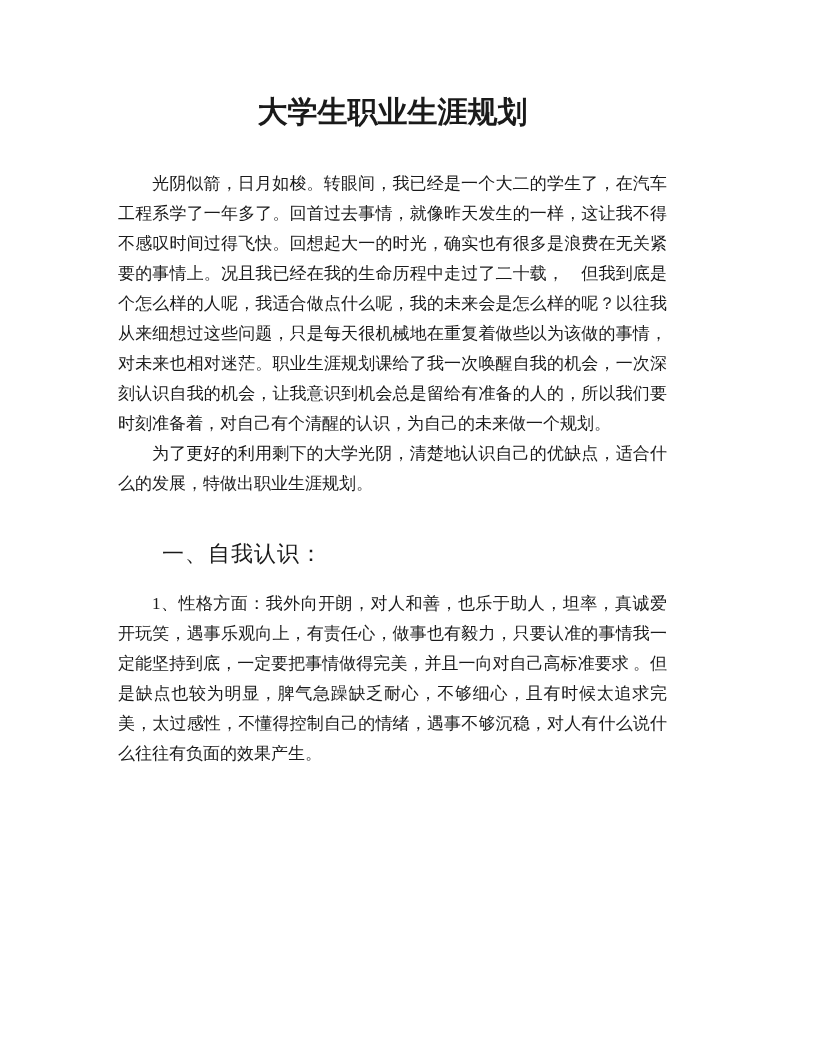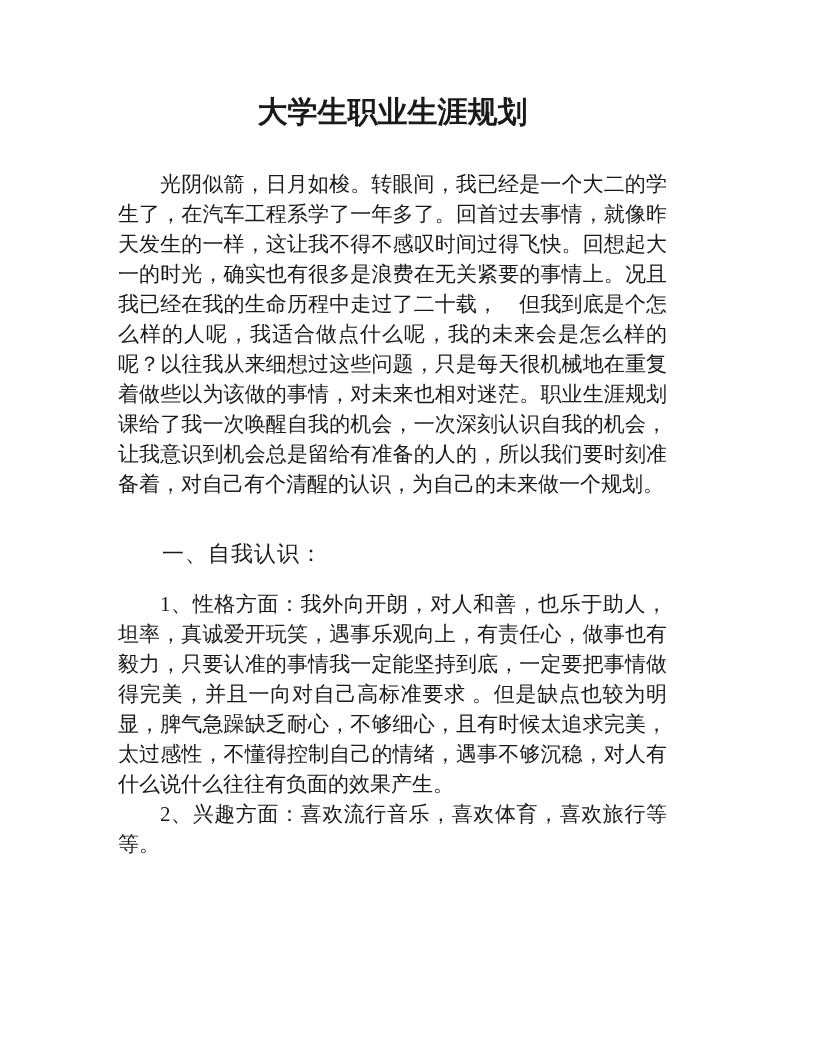--- a/index.html
+++ b/index.html
@@ -25,21 +25,21 @@
   .doc-title {
     margin: 0 0 33px 0;
     font-size: 30px;
     line-height: 48px;
     font-weight: 700;
     text-align: center;
     font-family: "Liberation Serif", "DejaVu Serif", serif;
   }
   .body-par {
     margin: 0;
-    font-size: 21px;
+    font-size: 17px;
     line-height: 30px;
     text-align: justify;
     text-justify: inter-ideograph;
     text-indent: 2em;
     word-break: break-all;
   }
   .sec-heading {
     margin: 40px 0 20px 0;
     font-size: 22px;
     line-height: 30px;
@@ -52,21 +52,21 @@
 </head>
 <body>
 
 <div class="page">
 
   <h1 class="doc-title">大学生职业生涯规划</h1>
 
   <p class="body-par">光阴似箭，日月如梭。转眼间，我已经是一个大二的学生了，在汽车工程系学了一年多了。回首过去事情，就像昨天发生的一样，这让我不得不感叹时间过得飞快。回想起大一的时光，确实也有很多是浪费在无关紧要的事情上。况且我已经在我的生命历程中走过了二十载，　但我到底是个怎么样的人呢，我适合做点什么呢，我的未来会是怎么样的呢？以往我从来细想过这些问题，只是每天很机械地在重复着做些以为该做的事情，对未来也相对迷茫。职业生涯规划课给了我一次唤醒自我的机会，一次深刻认识自我的机会，让我意识到机会总是留给有准备的人的，所以我们要时刻准备着，对自己有个清醒的认识，为自己的未来做一个规划。</p>
 
 
+  <p class="body-par">为了更好的利用剩下的大学光阴，清楚地认识自己的优缺点，适合什么的发展，特做出职业生涯规划。</p>
 
   <h2 class="sec-heading">一、自我认识：</h2>
 
   <p class="body-par">1、性格方面：我外向开朗，对人和善，也乐于助人，坦率，真诚爱开玩笑，遇事乐观向上，有责任心，做事也有毅力，只要认准的事情我一定能坚持到底，一定要把事情做得完美，并且一向对自己高标准要求 。但是缺点也较为明显，脾气急躁缺乏耐心，不够细心，且有时候太追求完美，太过感性，不懂得控制自己的情绪，遇事不够沉稳，对人有什么说什么往往有负面的效果产生。</p>
 
-  <p class="body-par">2、兴趣方面：喜欢流行音乐，喜欢体育，喜欢旅行等等。</p>
 
 
 </div>
 
 </body></html>

